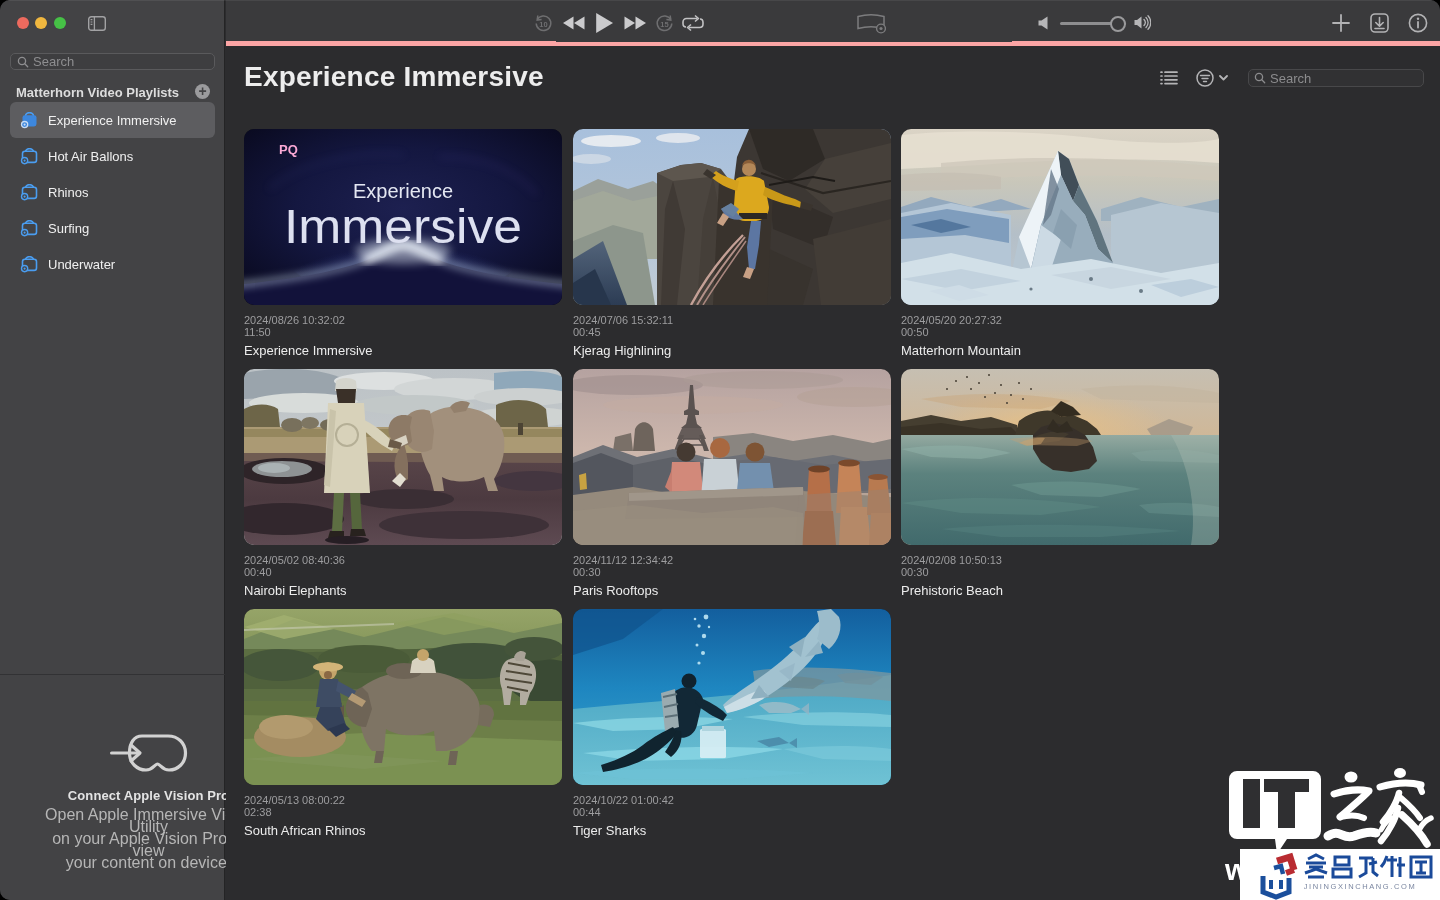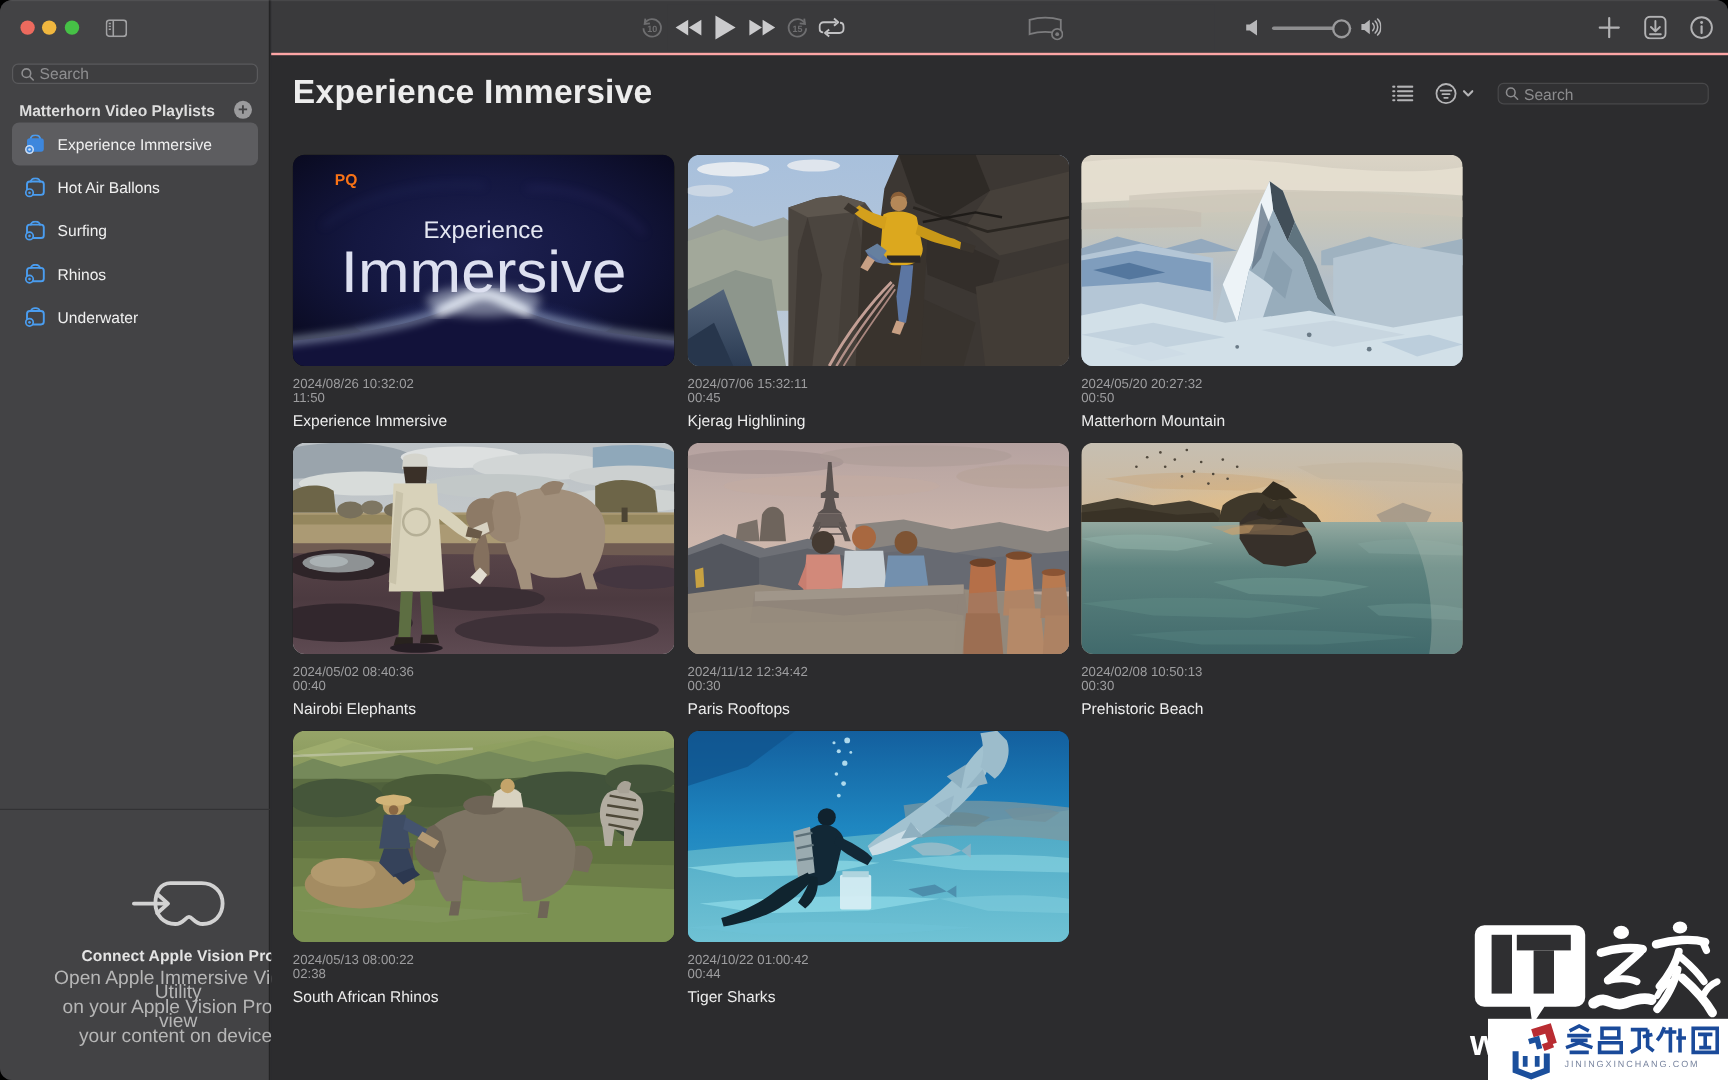--- a/index.html
+++ b/index.html
@@ -28,36 +28,36 @@
 .prow { height:36px; border-radius:6px; display:flex; align-items:center;
   padding-left:10px; color:#f0f0f0; font-size:13px; }
 .prow.sel { background:#5d5d60; }
 .prow svg { margin-right:9px; flex:0 0 auto; }
 .sidediv { position:absolute; left:0px; top:674px; width:225px; height:1px; background:#323234; }
 .visionpro { position:absolute; left:0; top:718px; width:225px; text-align:center; color:#e4e4e4;margin-left:36px; }
 .vp-title { font-size:13px; font-weight:bold; margin-top:5px; letter-spacing:0.1px;}
 .vp-desc { font-size:16px; color:#b6b6b6; margin-top:6px; line-height:12px; }
 
 .toolbar { position:absolute; left:226px; top:0; width:1214px; height:46px;
-  background:#3a3a3c; border-bottom:2px solid #fca5a5; }
+  background:#3a3a3c; border-bottom:5px solid #fca5a5; }
 .tb-center { position:absolute; left:330px; top:4px; width:456px; height:38px;
   background:#3a3a3c; }
 
 .content { position:absolute; left:226px; top:47px; width:1214px; height:853px; background:#2c2c2e; }
 h1 { position:absolute; left:18px; top:14px; font-size:28px; color:#ededed; letter-spacing:0.2px; }
 .csearch { position:absolute; left:1022px; top:22px; width:176px; height:18px;
   border:1px solid #48484a; border-radius:5px; background:#313133; color:#8c8c8e;
   font-size:13px; display:flex; align-items:center; padding-left:5px; }
 .grid { position:absolute; left:18px; top:82px; }
 .card { position:absolute; width:318px; }
 .thumb { width:318px; height:176px; border-radius:10px; overflow:hidden; position:relative; background:#111; }
 .thumb svg { display:block; }
 .meta { display:flex; justify-content:space-between; color:#9d9d9f; font-size:11px; margin-top:9px;flex-direction:column; }
 .title { color:#ececec; font-size:13px; margin-top:5px; }
-.pq { position:absolute; left:15px; top:13px; color:#f97316; font-weight:bold; font-size:13px;padding-left:20px; }
+.pq { position:absolute; left:15px; top:13px; color:#f9a8d4; font-weight:bold; font-size:13px;padding-left:20px; }
 
 .wmW { position:absolute; left:1225px; top:853px; color:#fff; font-size:30px; font-weight:bold; }
 .whitebox { position:absolute; left:1240px; top:849px; width:200px; height:51px; background:#fff; }
 </style>
 </head>
 <body>
 <div class="window">
   <div style="position:absolute;left:8px;top:0;width:1424px;height:1px;background:rgba(255,255,255,0.07);z-index:50"></div>
   <aside class="sidebar">
     <div class="tl r"></div>
@@ -87,27 +87,27 @@
             <path d="M5.5 4 a4 3.4 0 0 1 8 0" fill="none" stroke="#4a9df0" stroke-width="1.6"></path>
             <rect x="2.5" y="3.2" width="14" height="11.2" rx="2.4" fill="none" stroke="#4a9df0" stroke-width="1.6"></rect>
             <circle cx="4.6" cy="12.6" r="3.1" fill="#434345" stroke="#4a9df0" stroke-width="1.4"></circle>
             <circle cx="4.6" cy="12.6" r="1.1" fill="#4a9df0"></circle>
           </svg> Hot Air Ballons</div>
       <div class="prow"><svg width="19" height="17" viewBox="0 0 19 17">
             <path d="M5.5 4 a4 3.4 0 0 1 8 0" fill="none" stroke="#4a9df0" stroke-width="1.6"></path>
             <rect x="2.5" y="3.2" width="14" height="11.2" rx="2.4" fill="none" stroke="#4a9df0" stroke-width="1.6"></rect>
             <circle cx="4.6" cy="12.6" r="3.1" fill="#434345" stroke="#4a9df0" stroke-width="1.4"></circle>
             <circle cx="4.6" cy="12.6" r="1.1" fill="#4a9df0"></circle>
-          </svg> Surfing</div>
+          </svg> Rhinos</div>
       <div class="prow"><svg width="19" height="17" viewBox="0 0 19 17">
             <path d="M5.5 4 a4 3.4 0 0 1 8 0" fill="none" stroke="#4a9df0" stroke-width="1.6"></path>
             <rect x="2.5" y="3.2" width="14" height="11.2" rx="2.4" fill="none" stroke="#4a9df0" stroke-width="1.6"></rect>
             <circle cx="4.6" cy="12.6" r="3.1" fill="#434345" stroke="#4a9df0" stroke-width="1.4"></circle>
             <circle cx="4.6" cy="12.6" r="1.1" fill="#4a9df0"></circle>
-          </svg> Rhinos</div>
+          </svg> Surfing</div>
       <div class="prow"><svg width="19" height="17" viewBox="0 0 19 17">
             <path d="M5.5 4 a4 3.4 0 0 1 8 0" fill="none" stroke="#4a9df0" stroke-width="1.6"></path>
             <rect x="2.5" y="3.2" width="14" height="11.2" rx="2.4" fill="none" stroke="#4a9df0" stroke-width="1.6"></rect>
             <circle cx="4.6" cy="12.6" r="3.1" fill="#434345" stroke="#4a9df0" stroke-width="1.4"></circle>
             <circle cx="4.6" cy="12.6" r="1.1" fill="#4a9df0"></circle>
           </svg> Underwater</div>
     </div>
     <div class="sidediv"></div>
     <div class="visionpro">
       <svg width="78" height="50" viewBox="0 0 78 50" style="margin-top:11px">

